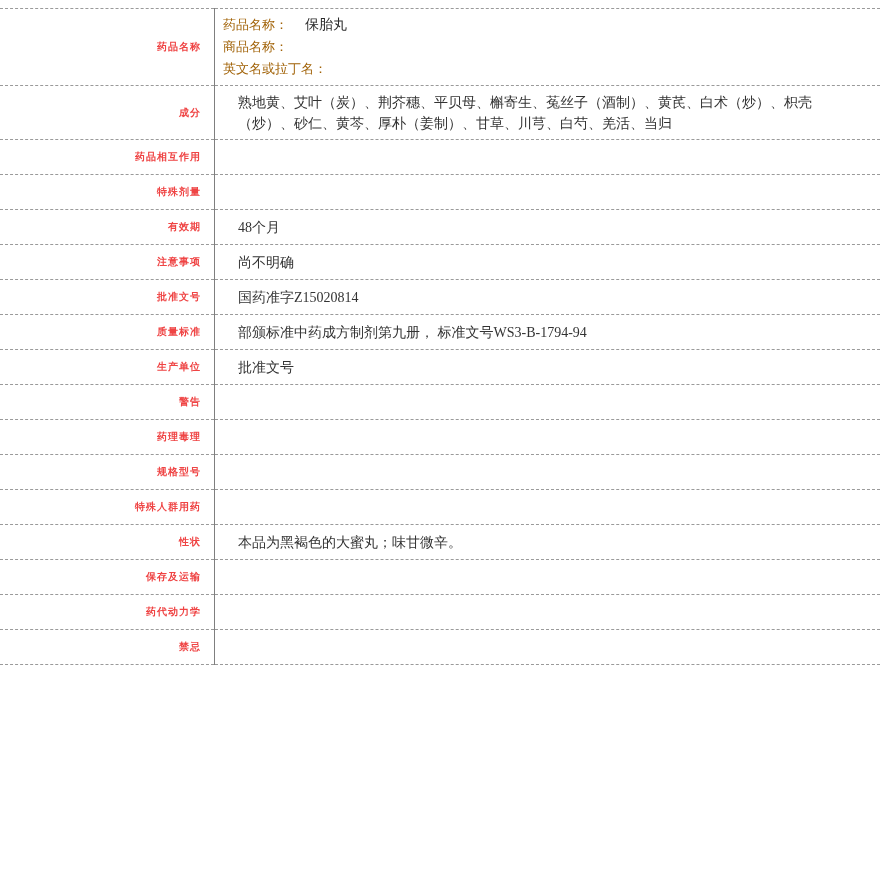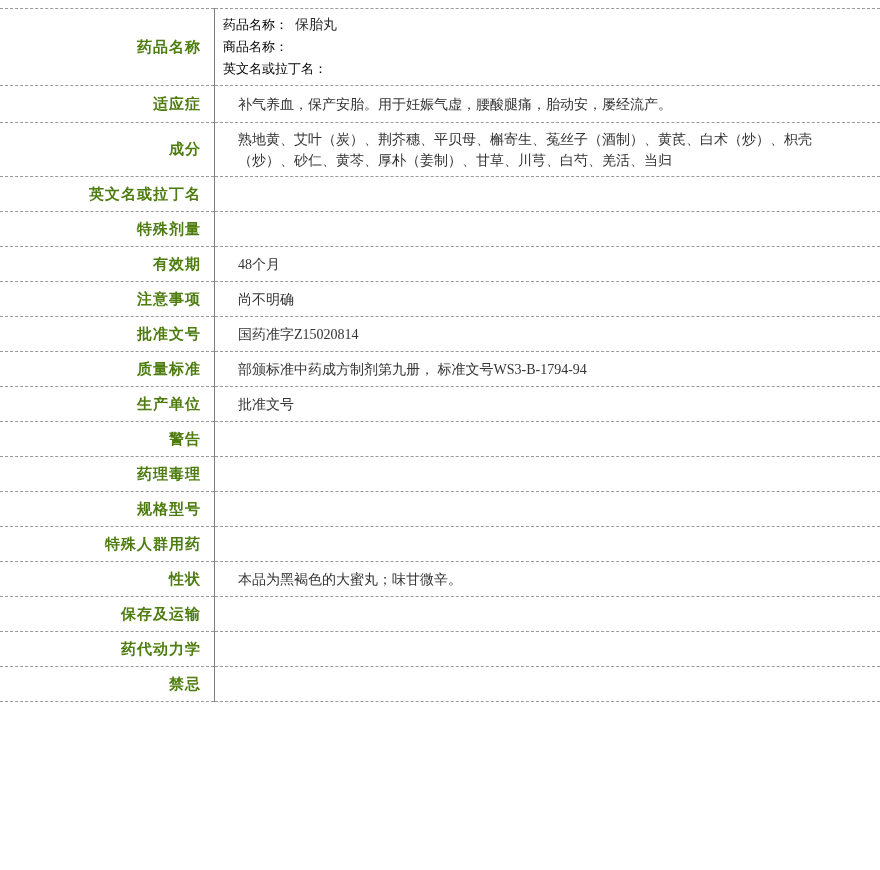--- a/index.html
+++ b/index.html
@@ -22,72 +22,68 @@
     border-bottom: 1px dashed #9a9a9a;
     vertical-align: middle;
     overflow: hidden;
   }
   td.label-cell {
     width: 200px;
     border-right: 1px solid #7f7f7f;
     text-align: right;
     padding-right: 13px;
     font-weight: bold;
-    font-size: 15px;
-    color: #4d7c0f;
+    font-size: 10px;
+    color: #ef4444;
     letter-spacing: 1px;
   }
   td.value-cell {
     padding-left: 23px;
     padding-right: 14px;
     font-size: 14px;
     color: #333333;
     line-height: 21px;
   }
   tr.r-std  td { height: 32px; }
   tr.r-ind  td { height: 34px; }
   tr.r-ing  td { height: 51px; }
   tr.r-name td { height: 74px; }
   td.name-value-cell {
     padding-left: 8px;
     padding-right: 8px;
     font-size: 13px;
     line-height: 22px;
   }
   .name-line { white-space: nowrap; }
-  .name-prefix { color: #000000; }
+  .name-prefix { color: #a16207; }
   .name-main {
     color: #2b2b2b;
-    margin-left: 7px;
+    margin-left: 17px;
     font-size: 14px;
   }
 </style>
 </head>
 <body>
 
 <table class="drug-table">
   <tbody>
     <tr class="r-name">
       <td class="label-cell">药品名称</td>
       <td class="value-cell name-value-cell">
         <div class="name-line"><span class="name-prefix">药品名称：</span><span class="name-main">保胎丸</span></div>
         <div class="name-line"><span class="name-prefix">商品名称：</span><span class="name-main"></span></div>
         <div class="name-line"><span class="name-prefix">英文名或拉丁名：</span><span class="name-main"></span></div>
       </td>
     </tr>
-    <tr class="r-ind">
-      <td class="label-cell">适应症</td>
-      <td class="value-cell">补气养血，保产安胎。用于妊娠气虚，腰酸腿痛，胎动安，屡经流产。</td>
-    </tr>
     <tr class="r-ing">
       <td class="label-cell">成分</td>
       <td class="value-cell">熟地黄、艾叶（炭）、荆芥穗、平贝母、槲寄生、菟丝子（酒制）、黄芪、白术（炒）、枳壳（炒）、砂仁、黄芩、厚朴（姜制）、甘草、川芎、白芍、羌活、当归</td>
     </tr>
     <tr class="r-std">
-      <td class="label-cell">英文名或拉丁名</td>
+      <td class="label-cell">药品相互作用</td>
       <td class="value-cell"></td>
     </tr>
     <tr class="r-std">
       <td class="label-cell">特殊剂量</td>
       <td class="value-cell"></td>
     </tr>
     <tr class="r-std">
       <td class="label-cell">有效期</td>
       <td class="value-cell">48个月</td>
     </tr>

